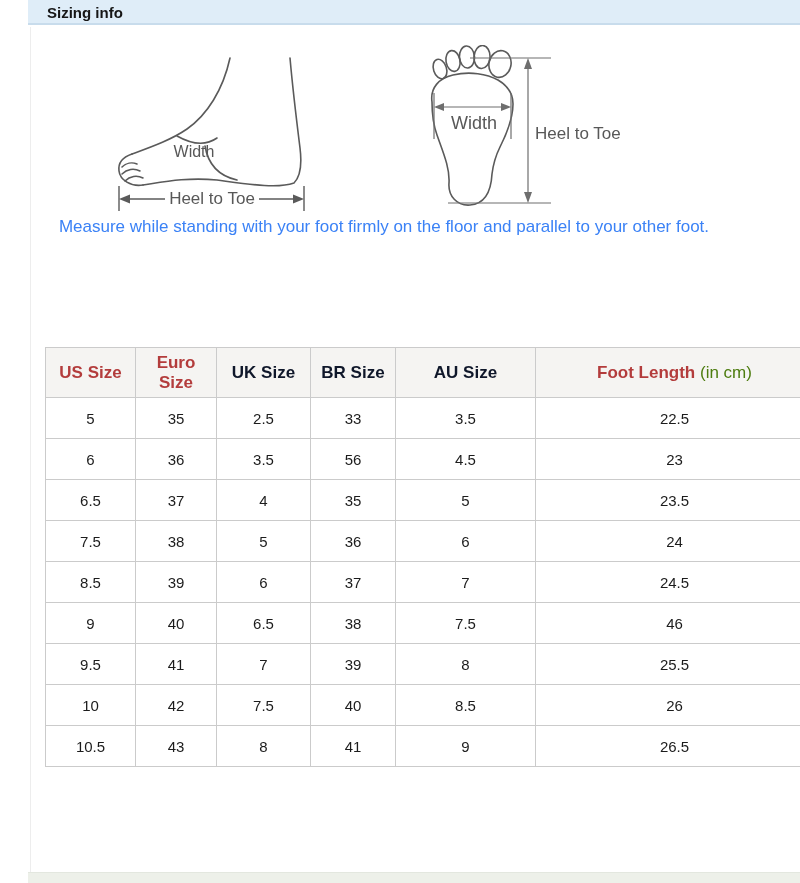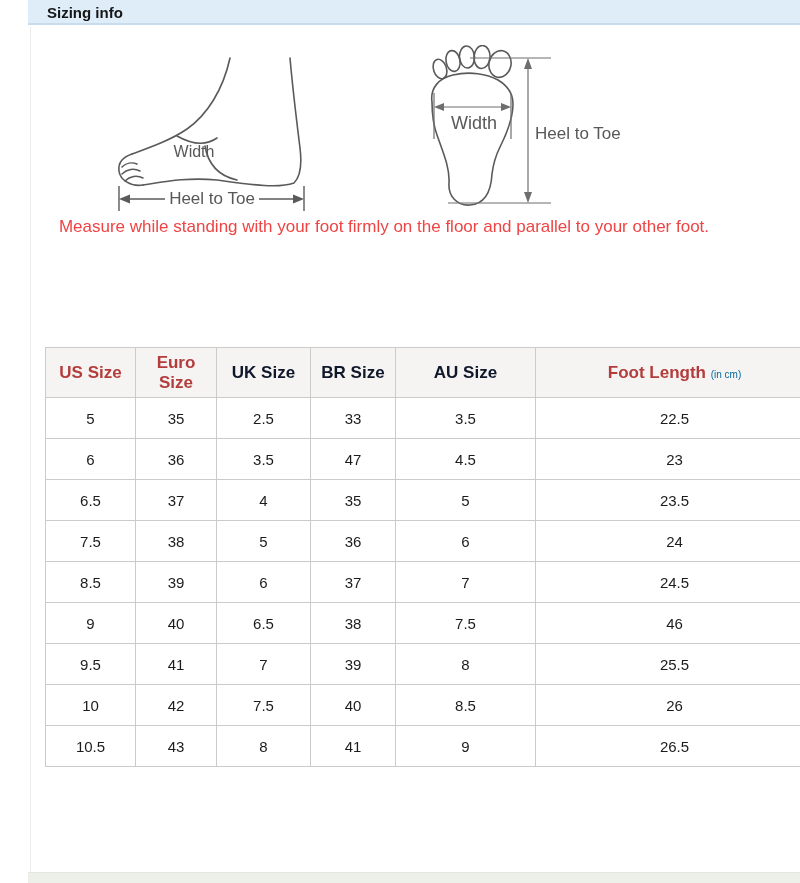--- a/index.html
+++ b/index.html
@@ -28,21 +28,21 @@
   .diagram-side { left: 85px; top: 50px; }
   .diagram-sole { left: 390px; top: 45px; }
   .diagram text {
     fill: #585858;
     font-family: "Liberation Sans", "DejaVu Sans", sans-serif;
   }
 
   
   .caption {
     position: absolute; left: 0; top: 217px; width: 712px;
-    text-align: center; font-size: 17px; color: #ef4444;
+    text-align: center; font-size: 17px; color: #3b82f6;
   }
 
   
   .size-table-wrap { position: absolute; left: 17px; top: 347px; }
   table.size-table {
     border-collapse: collapse; table-layout: fixed; width: 768px;
     background: #ffffff;
   }
   .size-table th, .size-table td {
     border: 1px solid #cbcbcb; text-align: center; vertical-align: middle;
@@ -50,21 +50,21 @@
   .size-table th {
     height: 50px; background: #f5f4f2;
     font-size: 17px; font-weight: bold; line-height: 1.12;
     padding: 2px 10px;
   }
   .size-table td {
     height: 41px; font-size: 15px; color: #1c1c1c; background: #ffffff;
   }
   th.th-red   { color: #b33c3c; text-align: center; }
   th.th-orange{ color: #0f172a; }
-  .unit { font-size: 10px; font-weight: normal; color: #0369a1; white-space: nowrap; }
+  .unit { font-size: 17px; font-weight: normal; color: #4d7c0f; white-space: nowrap; }
 
   
   .footer-bar {
     position: absolute; left: 0; bottom: 0; width: 800px; height: 11px;
     background: #edf0e9; border-top: 1px solid #e3e7df;
   }
 </style>
 </head>
 <body>
 
@@ -158,21 +158,21 @@
             <td>35</td>
             <td>2.5</td>
             <td>33</td>
             <td>3.5</td>
             <td>22.5</td>
           </tr>
           <tr>
             <td>6</td>
             <td>36</td>
             <td>3.5</td>
-            <td>47</td>
+            <td>56</td>
             <td>4.5</td>
             <td>23</td>
           </tr>
           <tr>
             <td>6.5</td>
             <td>37</td>
             <td>4</td>
             <td>35</td>
             <td>5</td>
             <td>23.5</td>

